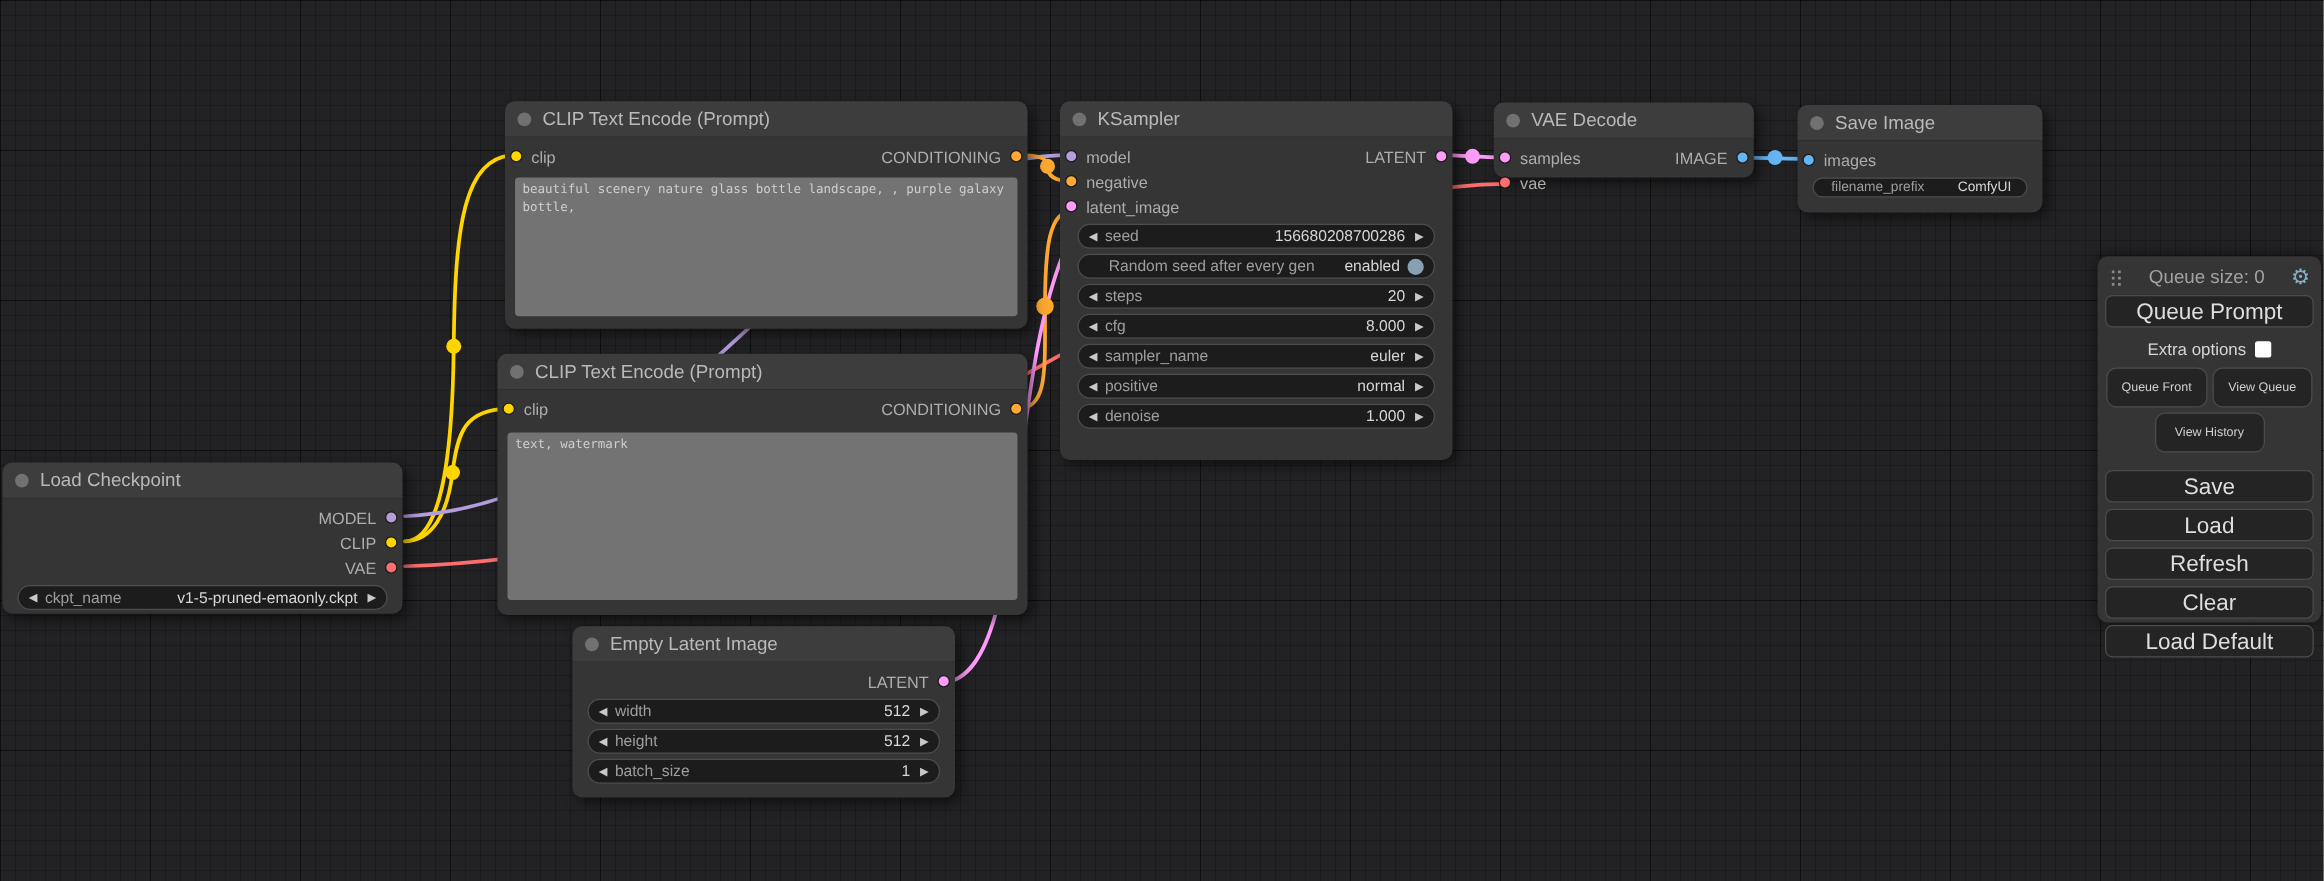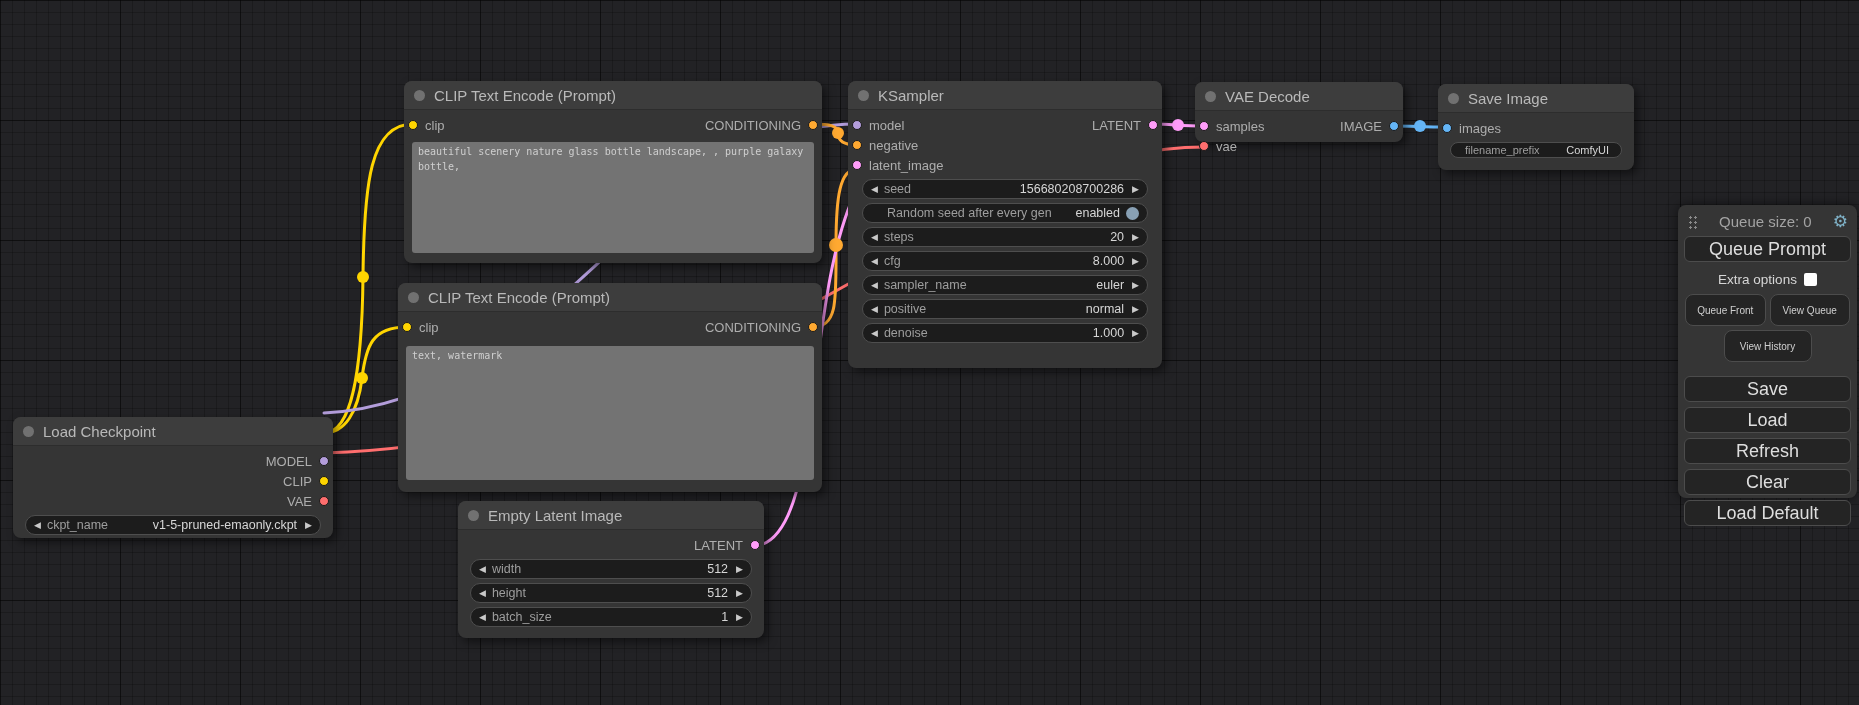--- a/index.html
+++ b/index.html
@@ -33,21 +33,21 @@
     background:#1c1c1c;display:flex;align-items:center;margin:4px 14px 0;padding:0 8px;
     font-size:12.5px;white-space:nowrap;}
   .warrow{font-size:9px;color:#c9c9c9;line-height:1;}
   .wlabel{color:#9e9e9e;margin-left:6px;overflow:hidden;}
   .wvalue{color:#d6d6d6;margin-left:auto;margin-right:8px;}
   .toggle{width:13px;height:13px;border-radius:50%;background:#88a0b4;margin-left:2px;flex:0 0 auto;}
   .prompt-box{background:#737373;border-radius:3px;margin:0 8px;padding:3px 6px;
     font-family:"DejaVu Sans Mono",monospace;font-size:10px;line-height:1.45;color:#cfcfcf;
     white-space:pre-wrap;word-break:normal;overflow:hidden;}
   
-  #n-loadckpt{left:13px;top:370px;width:320px;height:121px;margin-top:47px;}
+  #n-loadckpt{left:2px;top:370px;width:320px;height:121px;}
   #n-clip1{left:404px;top:81px;width:418px;height:182px;}
   #n-clip2{left:398px;top:283px;width:424px;height:209px;}
   #n-latent{left:458px;top:501px;width:306px;height:137px;}
   #n-ksampler{left:848px;top:81px;width:314px;height:287px;}
   #n-vae{left:1195px;top:82px;width:208px;height:60px;}
   #n-save{left:1438px;top:84px;width:196px;height:86px;}
   #n-clip1 .prompt-box{margin-top:7px;height:105px;}
   #n-clip2 .prompt-box{margin-top:9px;height:128px;}
   #n-loadckpt .widget,#n-latent .widget{margin:4px 12px 0;}
   #n-save .widget{height:16px;font-size:11px;margin:4px 12px 0;border-radius:9px;}

